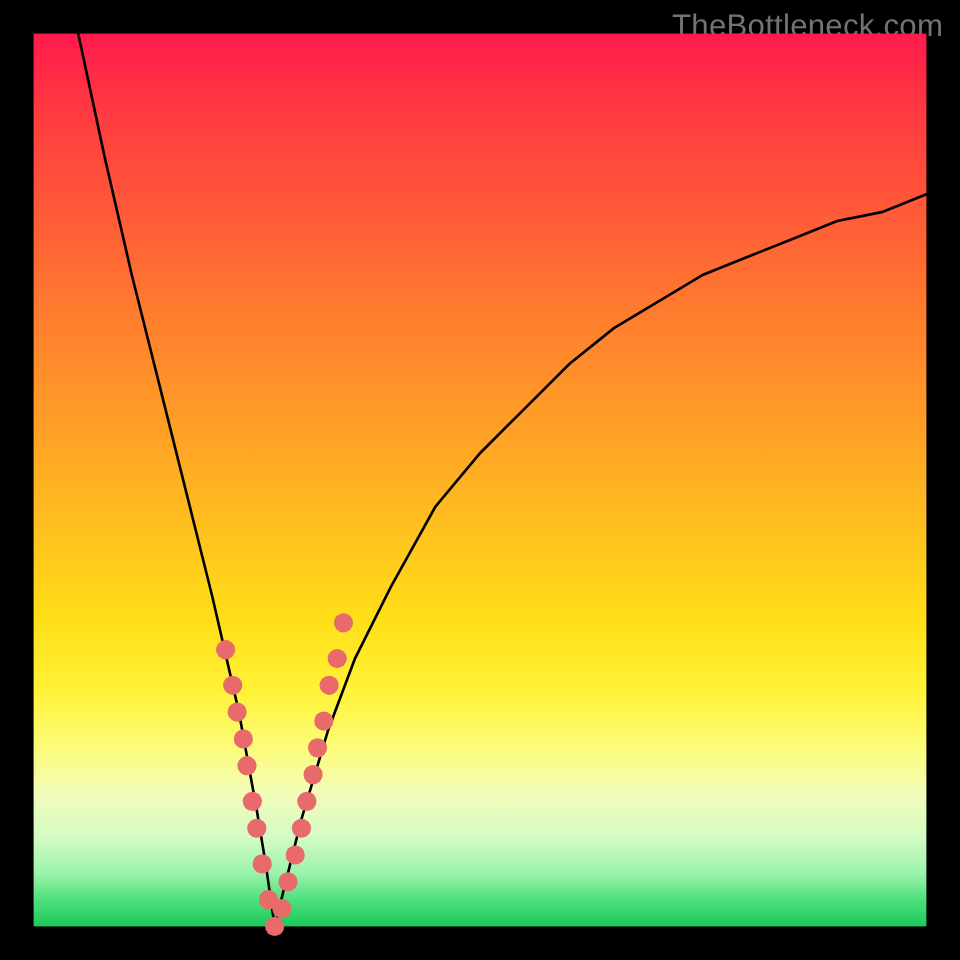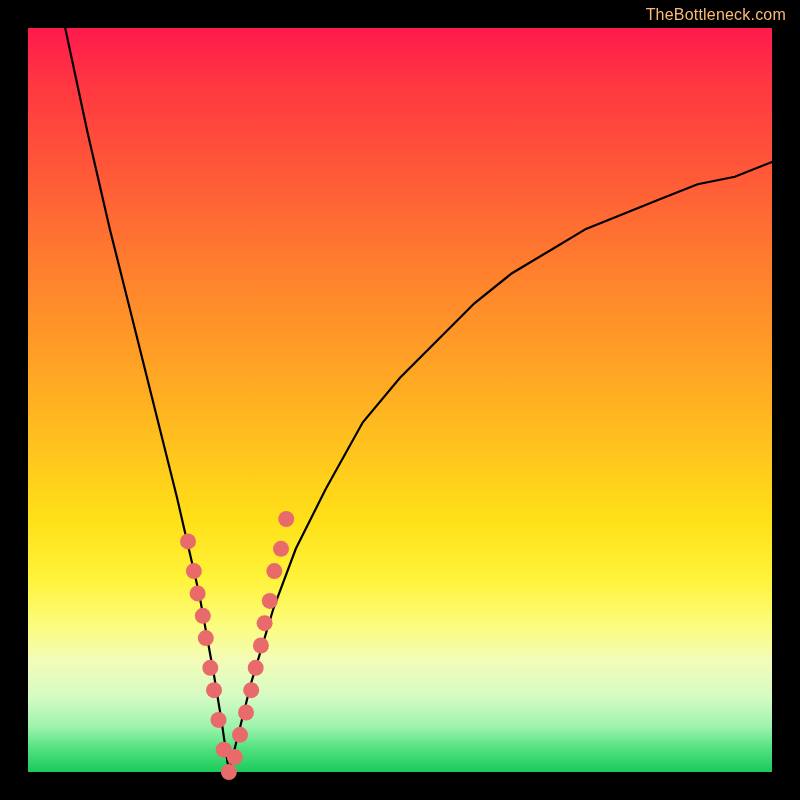--- a/index.html
+++ b/index.html
@@ -39,22 +39,22 @@
       #d4fbc4 90%,
       #9cf3ab 94%,
       #4fe07e 97%,
       #1bc95a 100%
     );
   }
   .watermark {
     position: absolute;
     top: 6px;
     right: 14px;
-    color: #fdba74;
-    font-size: 16px;
+    color: #737373;
+    font-size: 26px;
     font-weight: 500;
     letter-spacing: 0.2px;
     user-select: none;
   }
   svg.overlay {
     position: absolute;
     left: 0;
     top: 0;
     width: 744px;
     height: 744px;

